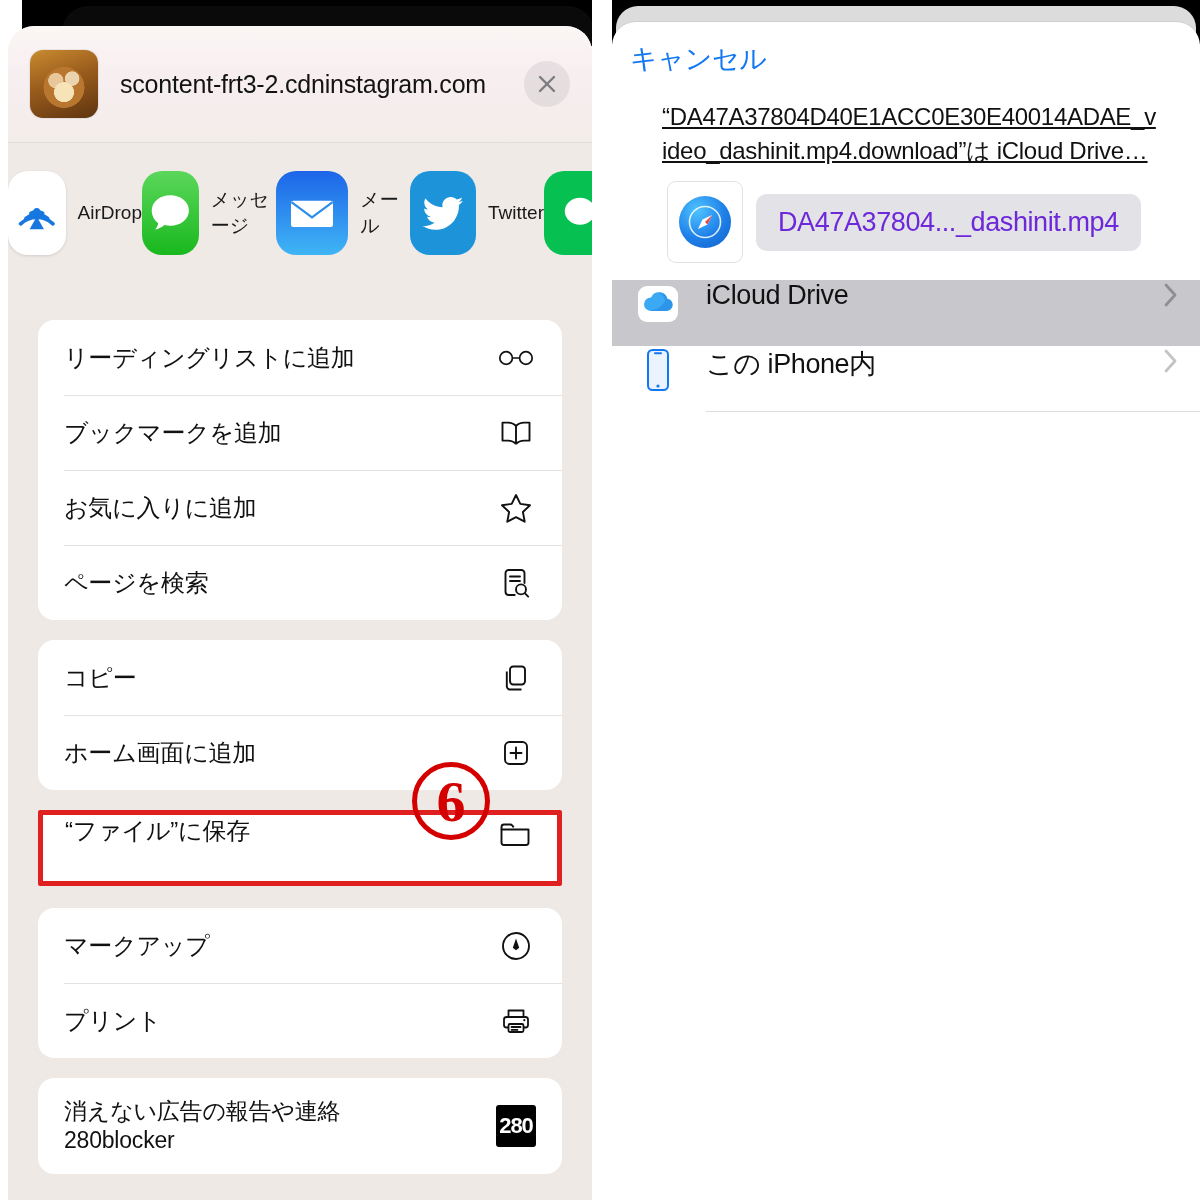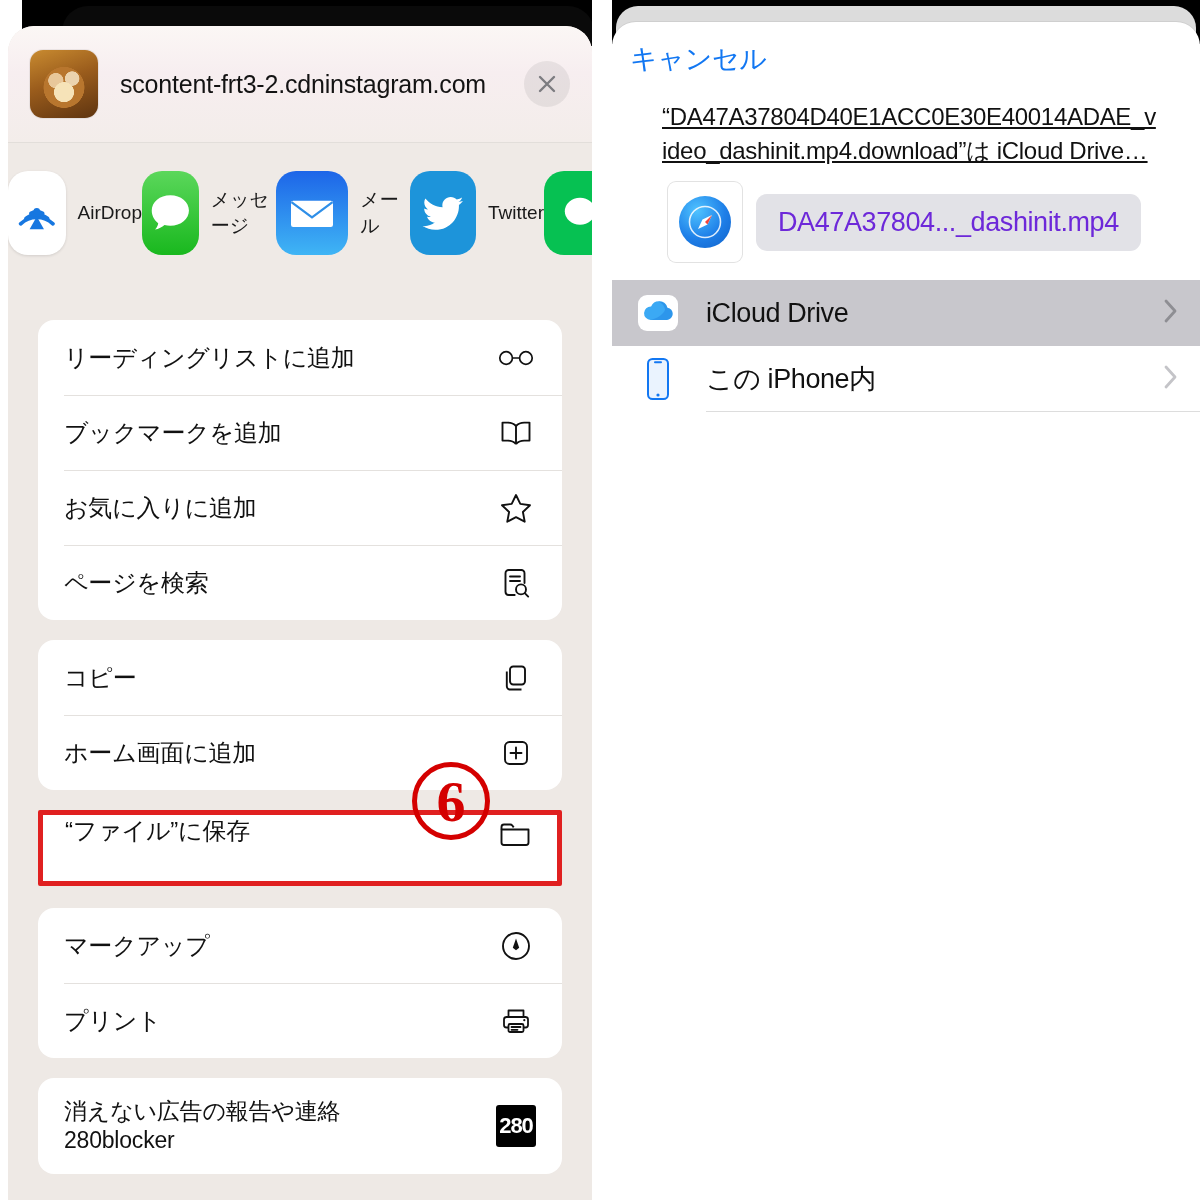--- a/index.html
+++ b/index.html
@@ -145,21 +145,21 @@
     box-shadow: 0 0 0 1px #E2E2E2; display:flex; align-items:center; justify-content:center;
   }
   .safari-ico { width: 52px; height: 52px; border-radius: 50%; position: relative;
     background: radial-gradient(circle at 35% 28%, #4FC3FF 0%, #1E7FE8 55%, #1060C8 100%);
     display:flex; align-items:center; justify-content:center;}
   .chip {
     background:#E2E2E7; border-radius: 11px; padding: 13px 22px;
     font-size: 27px; color:#6d28d9; letter-spacing:-0.4px;
   }
   .dest-row {
-    display:flex; align-items:center; height: 66px; padding: 0 20px 0 22px; position: relative;
+    display:flex; height: 66px; padding: 0 20px 0 22px; position: relative;
   }
   .dest-row.selected { background:#C8C7CC; }
   .dest-ico { width: 48px; height: 48px; flex:0 0 auto; display:flex; align-items:center; justify-content:center; }
   .dest-label { font-size: 27px; color:#111; margin-left: 24px; letter-spacing:-0.4px;}
   .chev { margin-left:auto; color:#B0B0B4; }
   .dest-sep { position:absolute; left: 94px; right: 0; bottom: 0; height: 1px; background:#DDD; }
 </style>
 </head>
 <body>
 

